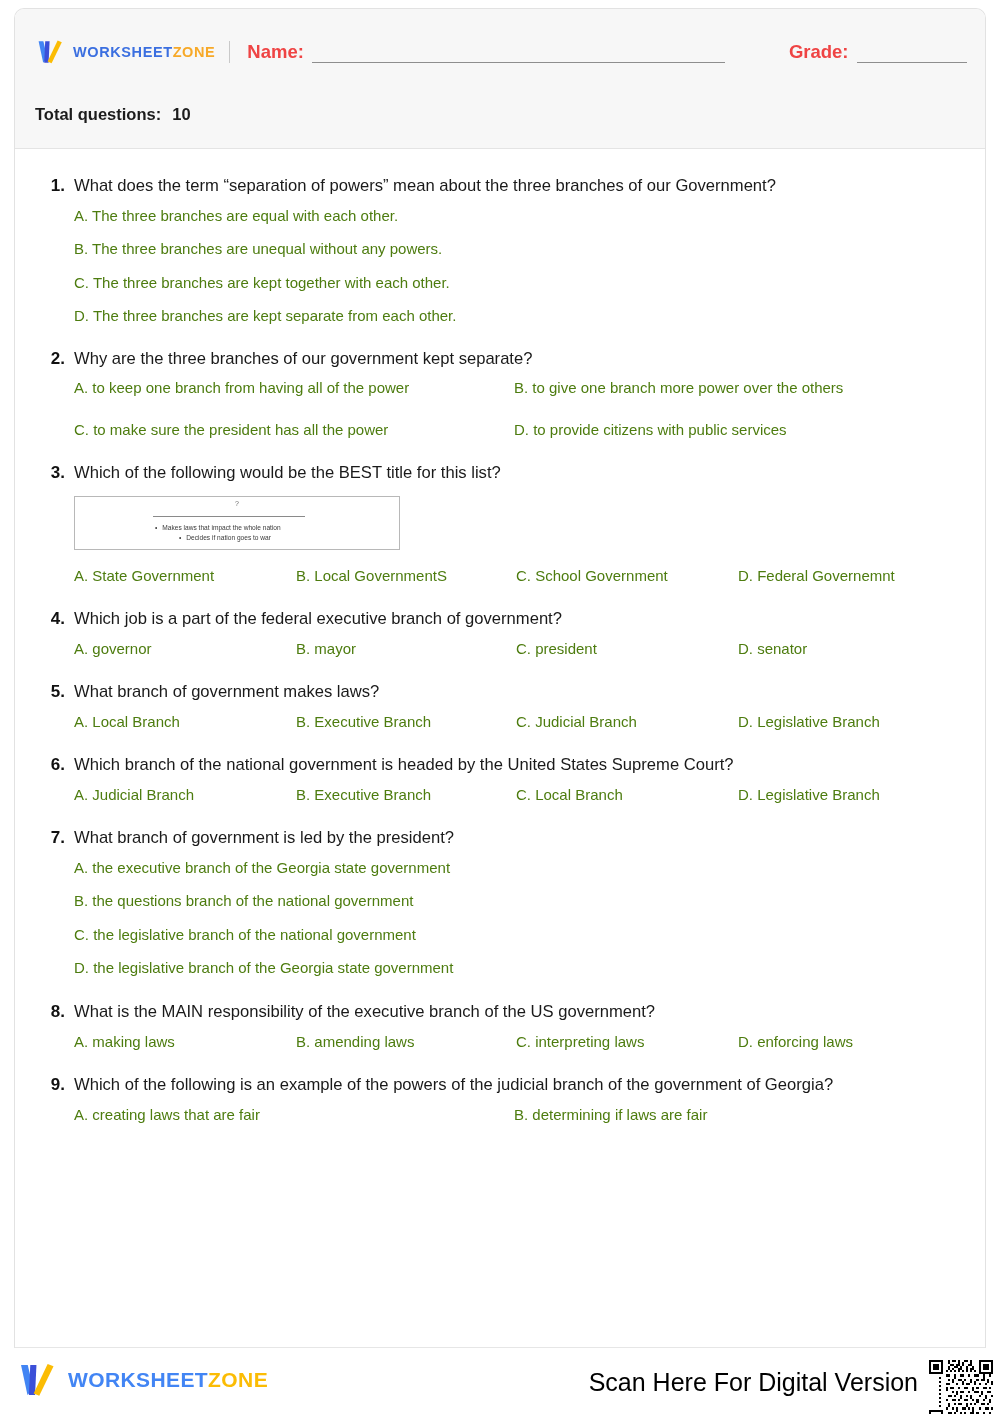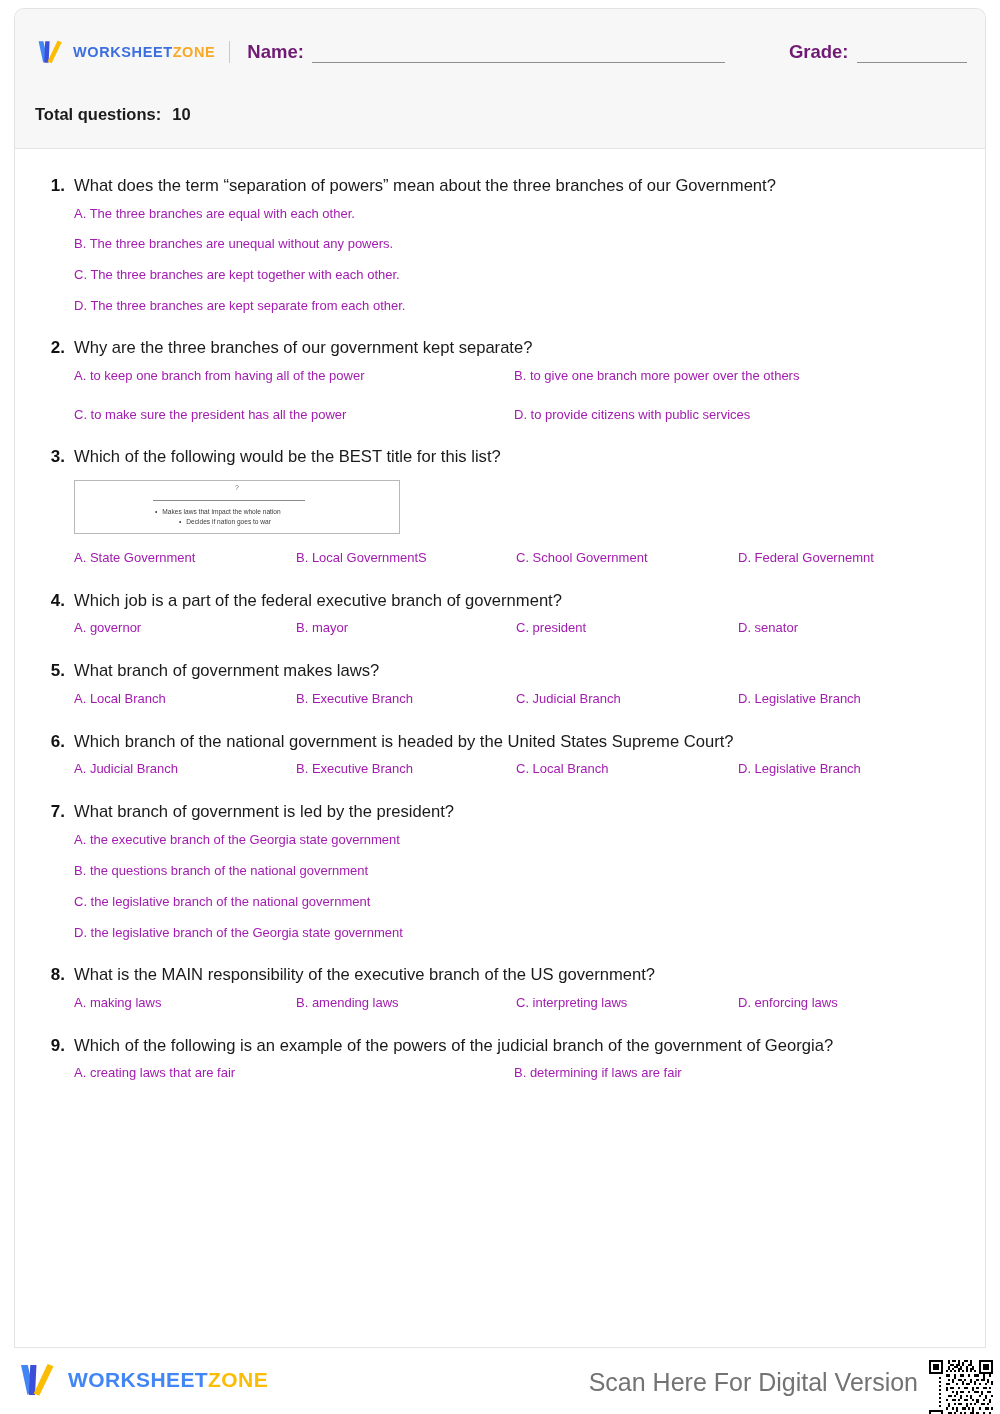--- a/index.html
+++ b/index.html
@@ -75,21 +75,21 @@
     width: 1px;
     height: 22px;
     background: #c9c9c9;
     margin: 0 17px 0 14px;
     flex: 0 0 auto;
   }
 
   .field-label {
     font-size: 18.5px;
     font-weight: 700;
-    color: #701a75;
+    color: #ef4444;
     white-space: nowrap;
     flex: 0 0 auto;
   }
 
   .field-rule {
     height: 1px;
     background: #8e8e8e;
     align-self: flex-end;
     margin-bottom: 10px;
     margin-left: 8px;
@@ -138,22 +138,22 @@
   .q-text {
     font-size: 16.6px;
     color: #1a1a1a;
     line-height: 1.3;
   }
 
   
   .opts { margin-top: 9px; padding-left: 35px; }
 
   .opt {
-    font-size: 13px;
-    color: #a21caf;
+    font-size: 15px;
+    color: #4d7c0f;
     line-height: 1.3;
     margin-bottom: 15px;
   }
   .opt:last-child { margin-bottom: 0; }
 
   .opts-stack .opt { margin-bottom: 14px; }
 
   .opts-grid4 {
     display: grid;
     grid-template-columns: 222px 220px 222px auto;
@@ -233,21 +233,21 @@
     letter-spacing: 0.4px;
   }
   .footer-logo .logo-text .w1 { color: #4285f4; }
   .footer-logo .logo-text .w2 { color: #fbbc04; }
 
   .scan-text {
     position: absolute;
     right: 82px;
     top: 16px;
     font-size: 25px;
-    color: #737373;
+    color: #000000;
     white-space: nowrap;
   }
 
   .qr {
     position: absolute;
     right: 5px;
     top: 6px;
     width: 68px;
     height: 68px;
     background: #ffffff;

